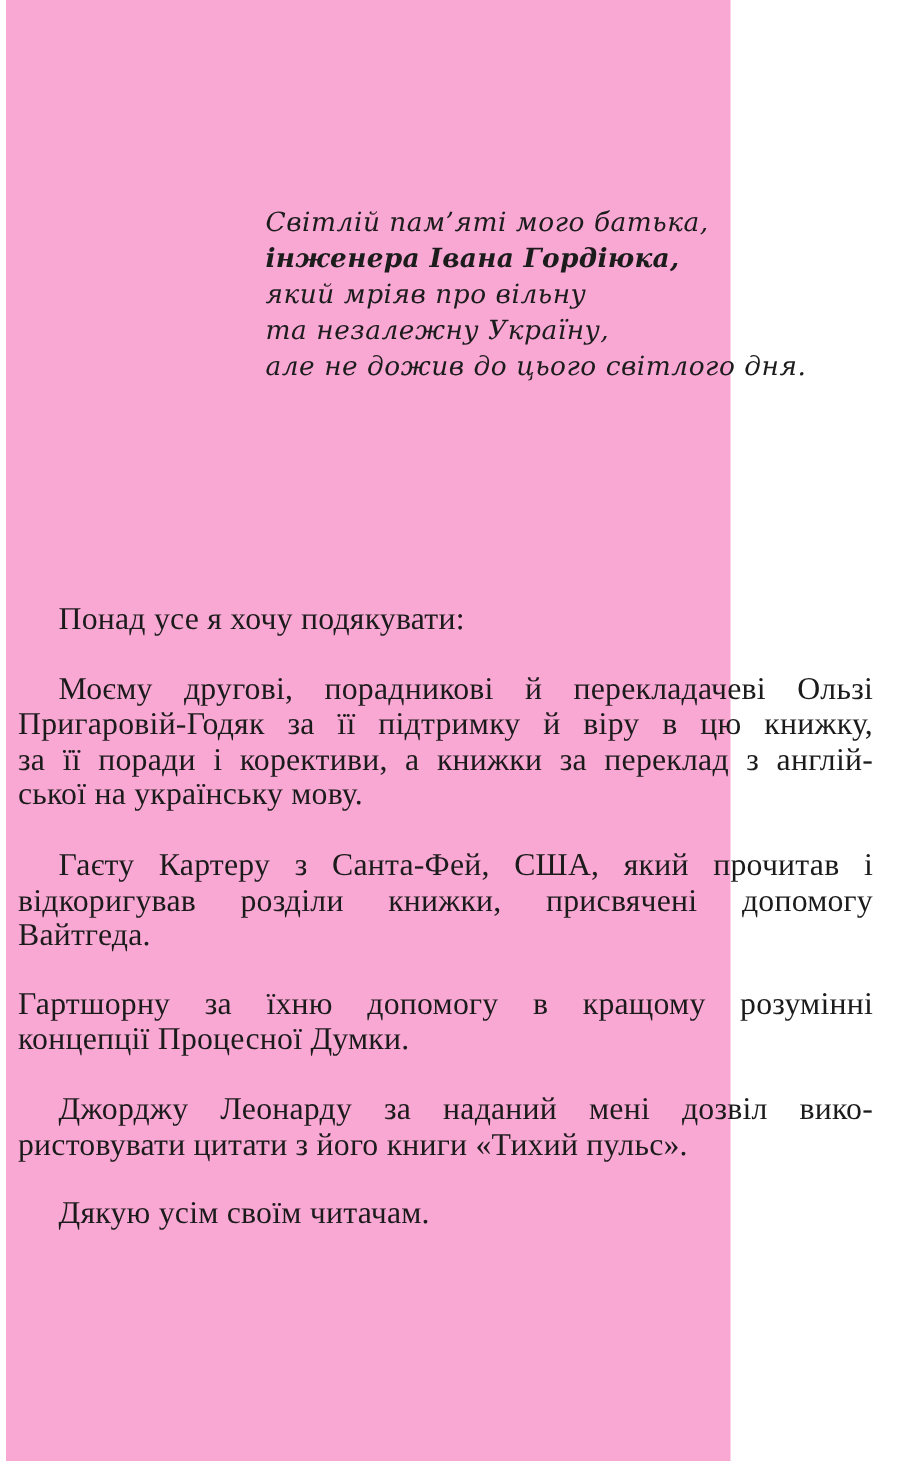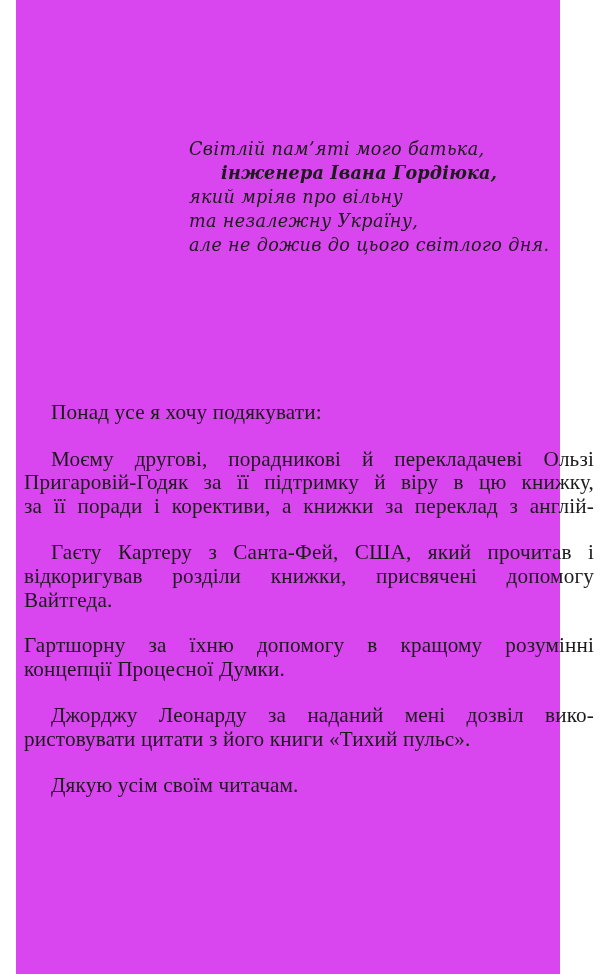--- a/index.html
+++ b/index.html
@@ -10,45 +10,44 @@
     body {
       width: 600px;
       height: 974px;
       position: relative;
       overflow: hidden;
       color: #1a1a1a;
       font-family: "DejaVu Serif", "Liberation Serif", serif;
     }
     .page {
       position: absolute;
-      left: 16px; top: 0;
-      width: 544px;
+      left: 4px; top: 0;
+      width: 483px;
       height: 974px;
-      background: #d946ef;
+      background: #f9a8d4;
     }
     .dedication {
       position: absolute;
       left: 173px;
       top: 137px;
       width: 420px;
       font-family: "DejaVu Serif", "Liberation Serif", serif;
       font-style: italic;
       font-size: 17.6px;
       line-height: 24px;
       letter-spacing: 0.35px;
       color: #1c1c1c;
     }
     .dedication .line {
       display: block;
       white-space: nowrap;
     }
     .dedication .line.bold {
       font-weight: bold;
       letter-spacing: 0.2px;
-      margin-left: 32px;
     }
     .ack {
       position: absolute;
       left: 8px;
       width: 570px;
       top: 388px;
       font-family: "Liberation Serif", "DejaVu Serif", serif;
       font-size: 21.2px;
       line-height: 23.6px;
       color: #1b1b1b;
@@ -93,20 +92,21 @@
     <span class="line">але не дожив до цього світлого дня.</span>
   </div>
 
   <div class="ack">
     <p class="intro">Понад усе я хочу подякувати:</p>
 
     <p class="lines">
       <span class="ln first">Моєму другові, порадникові й перекладачеві Ользі</span>
       <span class="ln">Пригаровій-Годяк за її підтримку й віру в цю книжку,</span>
       <span class="ln">за її поради і корективи, а книжки за переклад з англій-</span>
+      <span class="ln last">ської на українську мову.</span>
     </p>
 
     <p class="lines">
       <span class="ln first">Гаєту Картеру з Санта-Фей, США, який прочитав і</span>
       <span class="ln">відкоригував розділи книжки, присвячені допомогу</span>
       <span class="ln last">Вайтгеда.</span>
     </p>
 
     <p class="lines">
       <span class="ln">Гартшорну за їхню допомогу в кращому розумінні</span>

